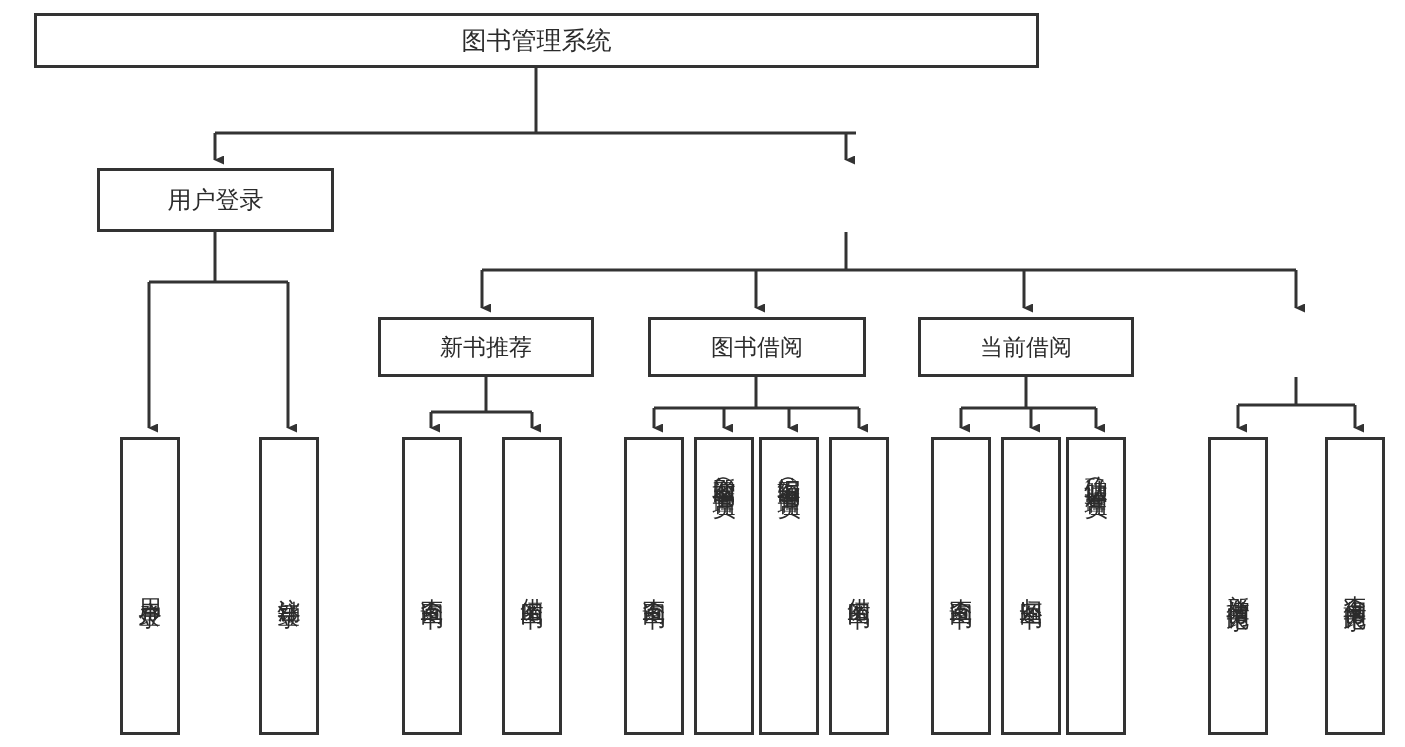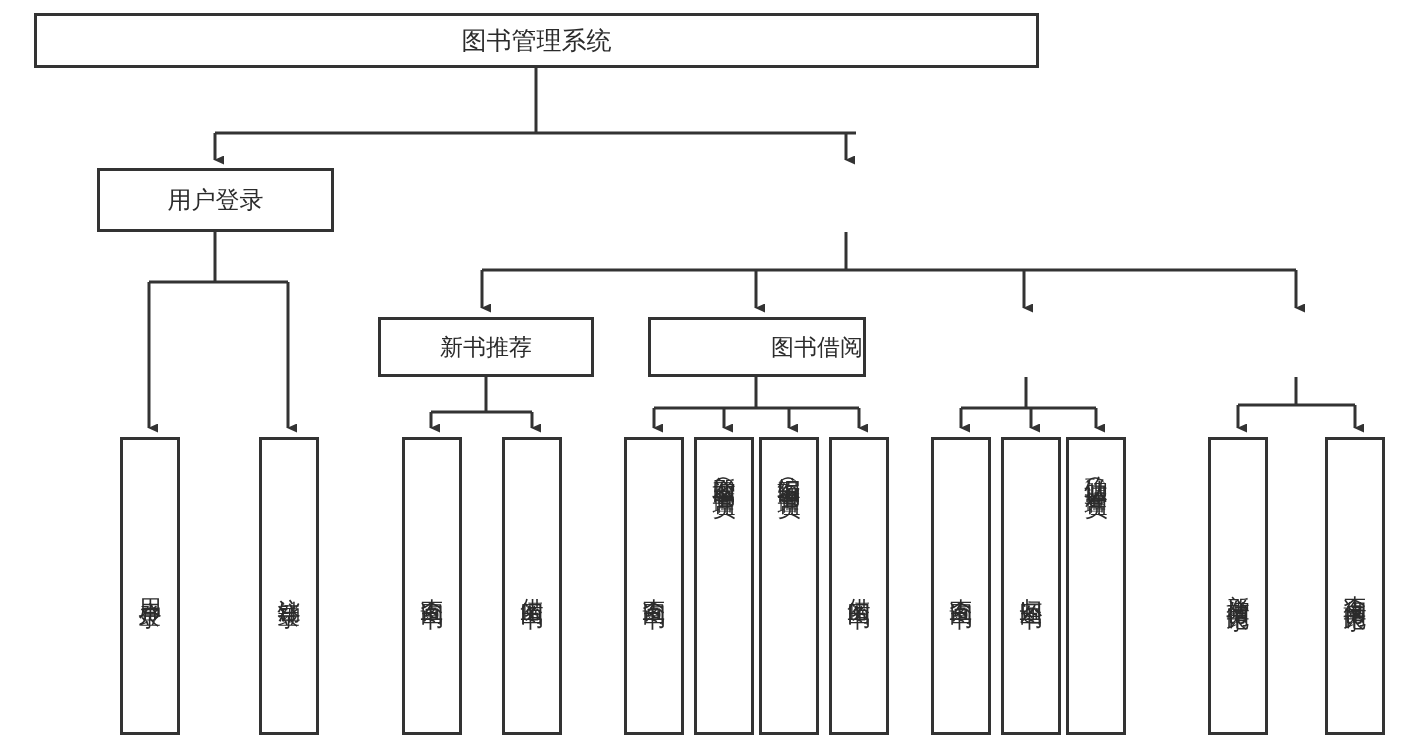--- a/index.html
+++ b/index.html
@@ -132,22 +132,25 @@
     <span>图书管理系统</span>
   </div>
 
   <div class="node lvl2" style="left:81px; top:168px; width:237px; height:64px;">
     <span>用户登录</span>
   </div>
 
   <div class="node lvl3" style="left:362px; top:317px; width:216px; height:60px;">
     <span>新书推荐</span>
   </div>
-  <div class="node lvl3" style="left:632px; top:317px; width:218px; height:60px;justify-content:flex-end;">
+  <div class="node lvl3" style="left:632px; top:317px; width:218px; height:60px;">
     <span>图书借阅</span>
+  </div>
+  <div class="node lvl3" style="left:902px; top:317px; width:216px; height:60px;">
+    <span>当前借阅</span>
   </div>
 
   <div class="node leaf leaf-center" style="left:104px; top:437px; width:60px; height:298px;">
     <span>用户登录</span>
   </div>
   <div class="node leaf leaf-center" style="left:243px; top:437px; width:60px; height:298px;">
     <span>注销登录</span>
   </div>
 
   <div class="node leaf leaf-center" style="left:386px; top:437px; width:60px; height:298px;">

